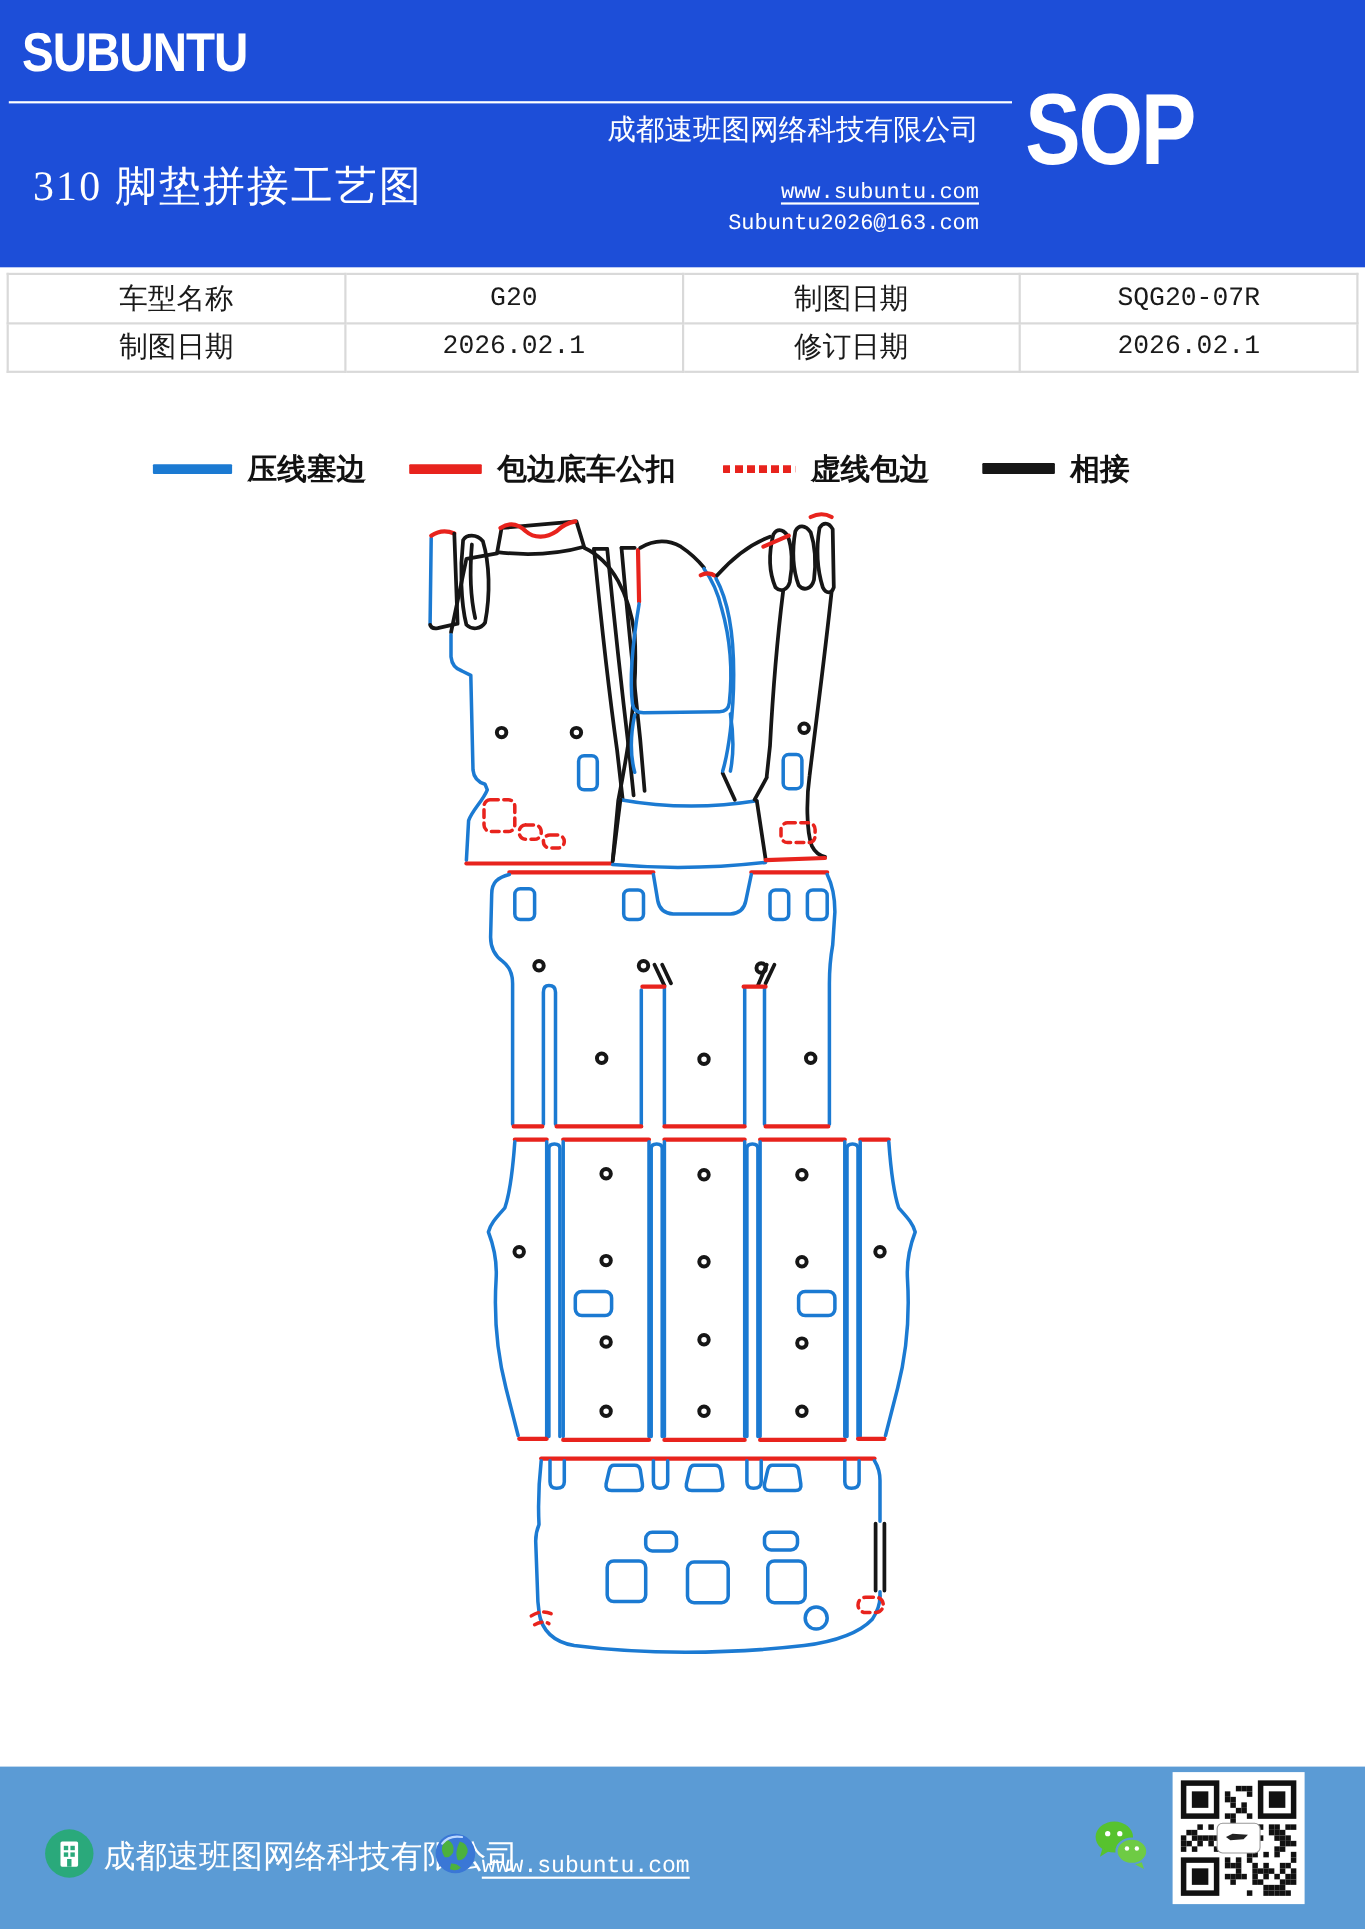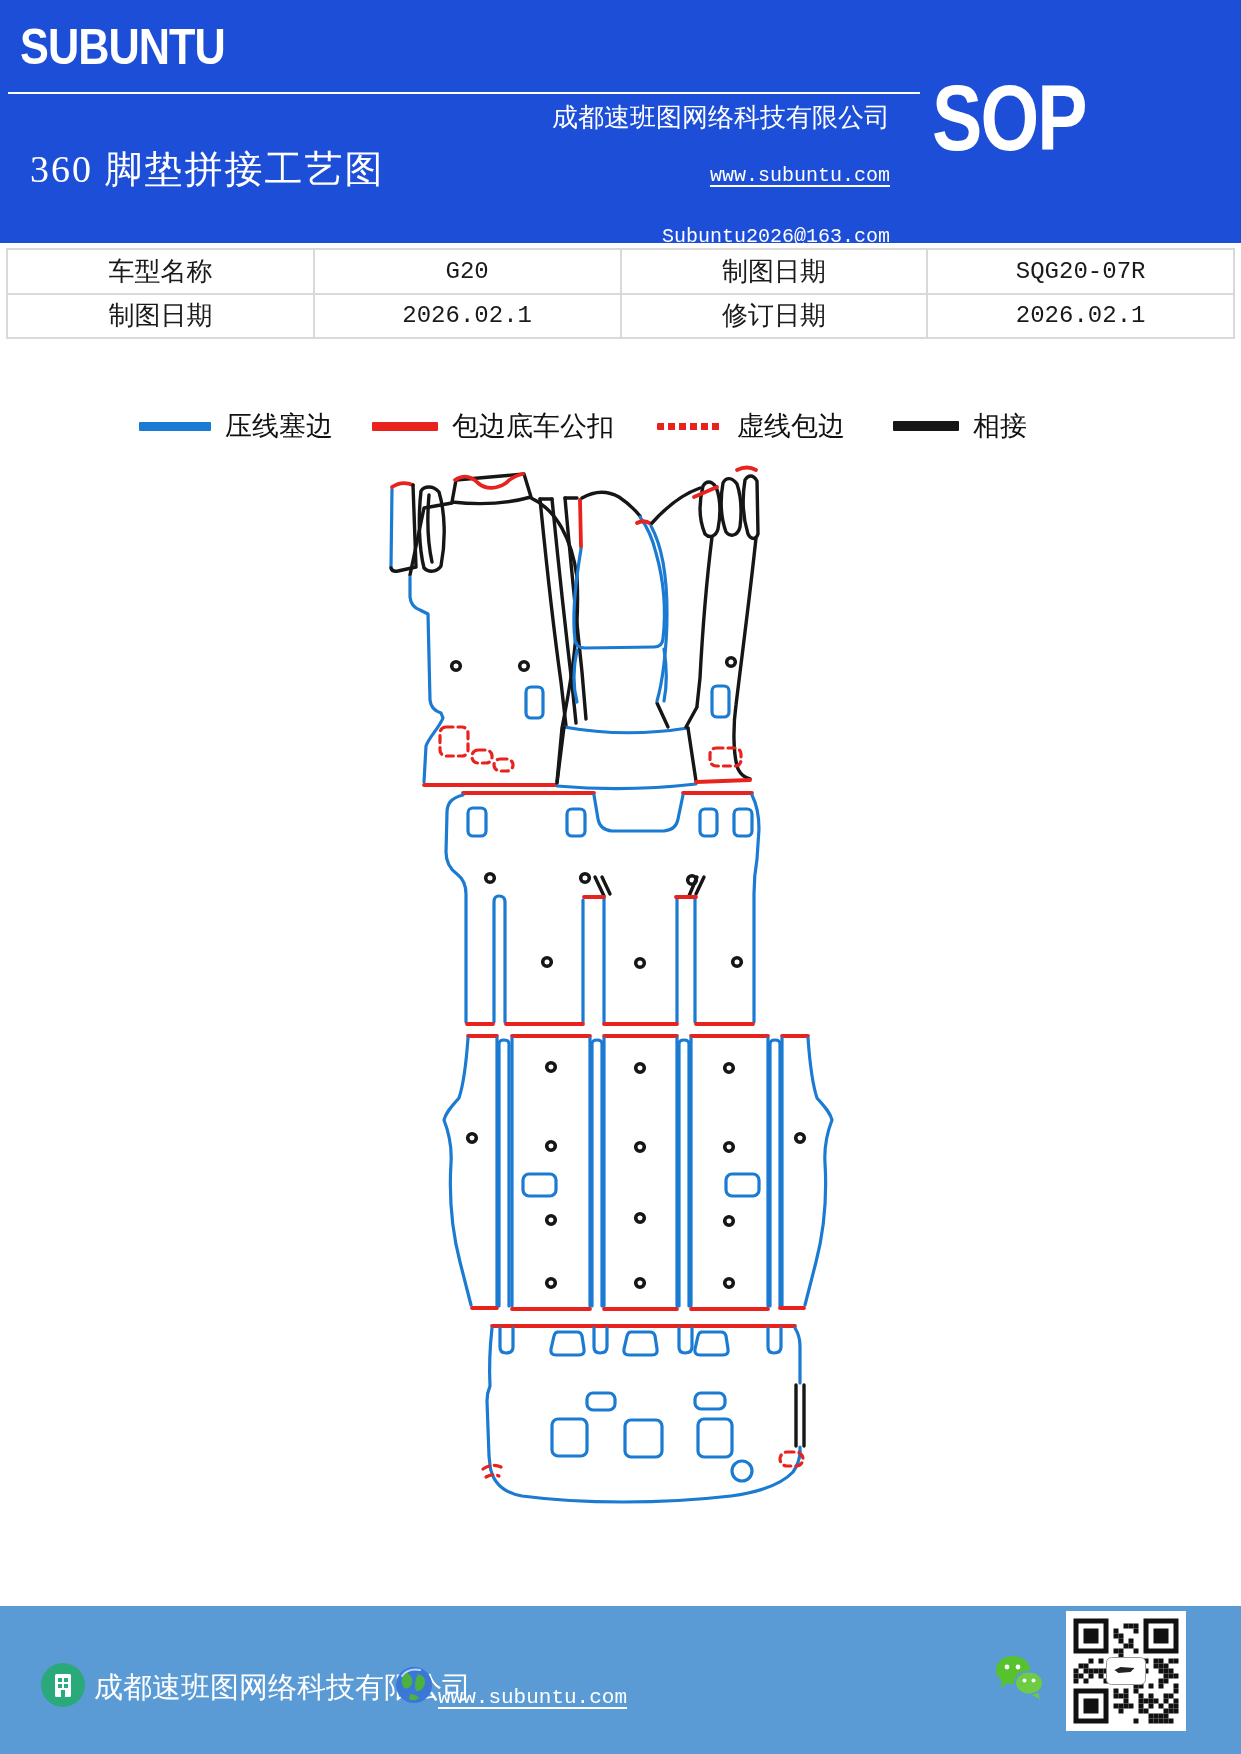--- a/index.html
+++ b/index.html
@@ -28,36 +28,36 @@
     transform:scale(0.92,1.12); transform-origin:left top;
   }
   .page-title {
     position:absolute; left:30px; top:144px; color:#fff; font-size:38px; letter-spacing:2px; white-space:nowrap;
   }
   .hdr-link, .hdr-mail {
     position:absolute; right:351px; color:#fff; white-space:nowrap;
     font-family:"Liberation Mono","DejaVu Sans Mono",monospace; font-size:20px;
   }
   .hdr-link { top:164px; text-decoration:underline; text-underline-offset:4px; }
-  .hdr-mail { top:192px;margin-top:33px; }
+  .hdr-mail { top:192px; }
   
   .info-table {
     position:absolute; left:6px; top:248px; width:1229px; height:91px;
     border-collapse:collapse; background:#fff; table-layout:fixed;
   }
   .info-table td {
     border:2px solid #d9d9d9; text-align:center; vertical-align:middle;
     font-size:26px; color:#1a1a1a;
   }
   .info-table td.val {
     font-family:Liberation Mono, monospace; font-size:24px;
   }
   
   .legend { position:absolute; left:0; top:408px; width:1241px; height:42px; }
-  .legend-item { position:absolute; top:0; display:flex; align-items:center; gap:14px; }
+  .legend-item { position:absolute; top:0; display:flex; align-items:center; gap:14px;font-weight:bold; }
   .legend-item .lbl { font-size:27px; color:#111; white-space:nowrap; }
   .sw { display:inline-block; border-radius:1px; }
   .sw-blue  { width:72px; height:9px;  background:#1b7ad2; }
   .sw-red   { width:66px; height:9px;  background:#e8231d; }
   .sw-dot   { width:66px; height:7px;
               background:repeating-linear-gradient(90deg,#e8231d 0 7px,transparent 7px 11px); }
   .sw-black { width:66px; height:10px; background:#161616; }
   .li-1 { left:139px; } .li-2 { left:372px; } .li-3 { left:657px;text-align:center; } .li-4 { left:893px; }
   
   .diagram { position:absolute; left:0; top:0; width:1241px; height:1754px; pointer-events:none; }
@@ -84,21 +84,21 @@
 </head>
 <body>
 
 <div class="page">
 
   <div class="header">
     <div class="brand">SUBUNTU</div>
     <div class="header-rule"></div>
     <div class="company-top">成都速班图网络科技有限公司</div>
     <div class="sop">SOP</div>
-    <div class="page-title">360 脚垫拼接工艺图</div>
+    <div class="page-title">310 脚垫拼接工艺图</div>
     <div class="hdr-link">www.subuntu.com</div>
     <div class="hdr-mail">Subuntu2026@163.com</div>
   </div>
 
   <table class="info-table">
     <tbody>
         <tr>
       <td>车型名称</td>
       <td class="val">G20</td>
       <td>制图日期</td>

